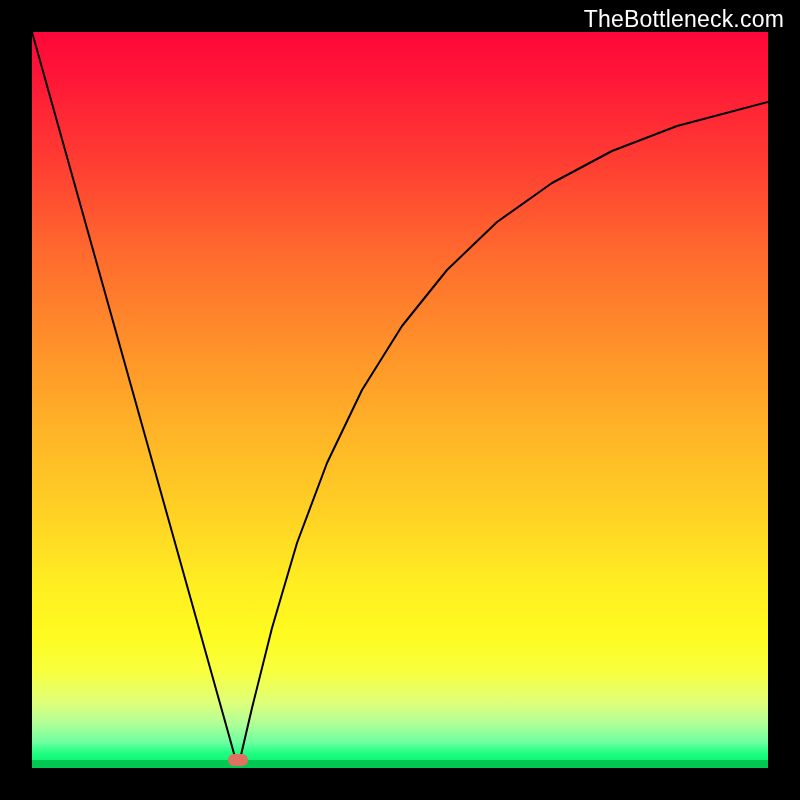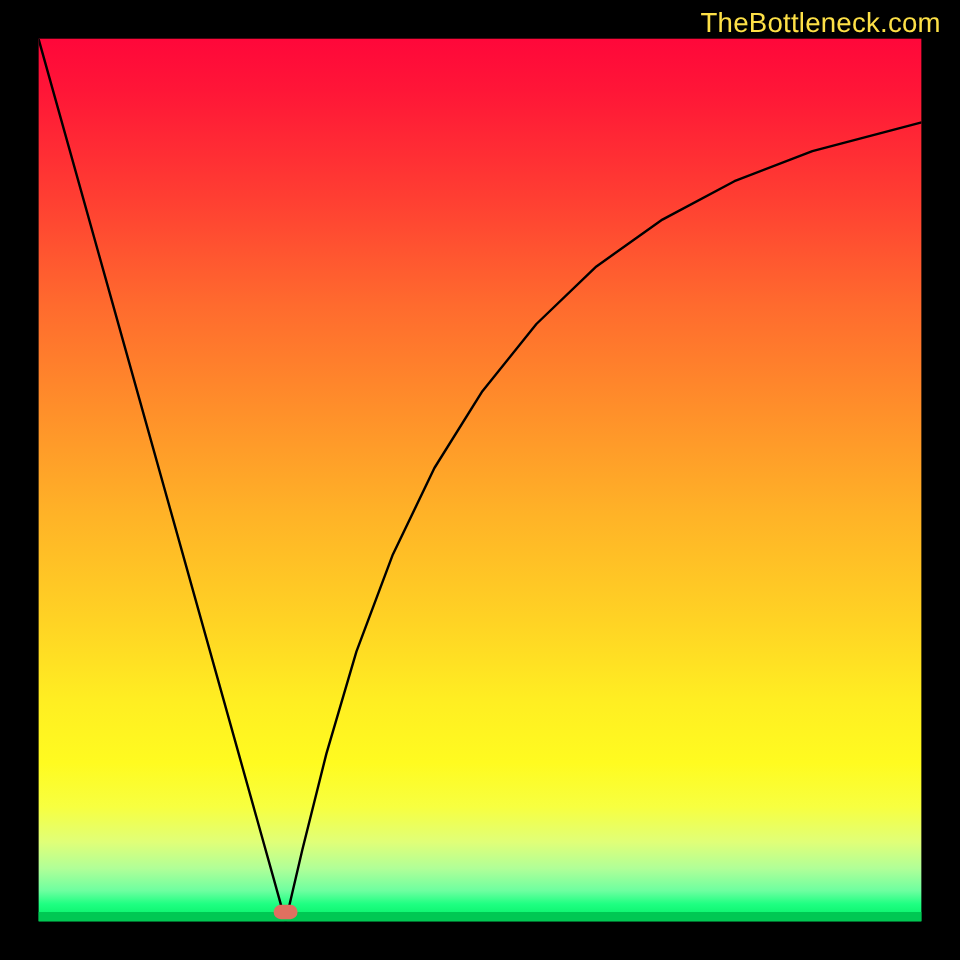--- a/index.html
+++ b/index.html
@@ -66,21 +66,21 @@
     height: 12px;
     border-radius: 6px;
     background: #e07060;
     bottom: 2px;
     transform: translateX(-50%);
   }
   .watermark {
     position: absolute;
     top: 6px;
     right: 16px;
-    color: #fde047;
+    color: #ffffff;
     font-size: 23px;
     letter-spacing: 0.2px;
     font-weight: 400;
     user-select: none;
   }
 </style>
 </head>
 <body>
 
 <div class="frame">

